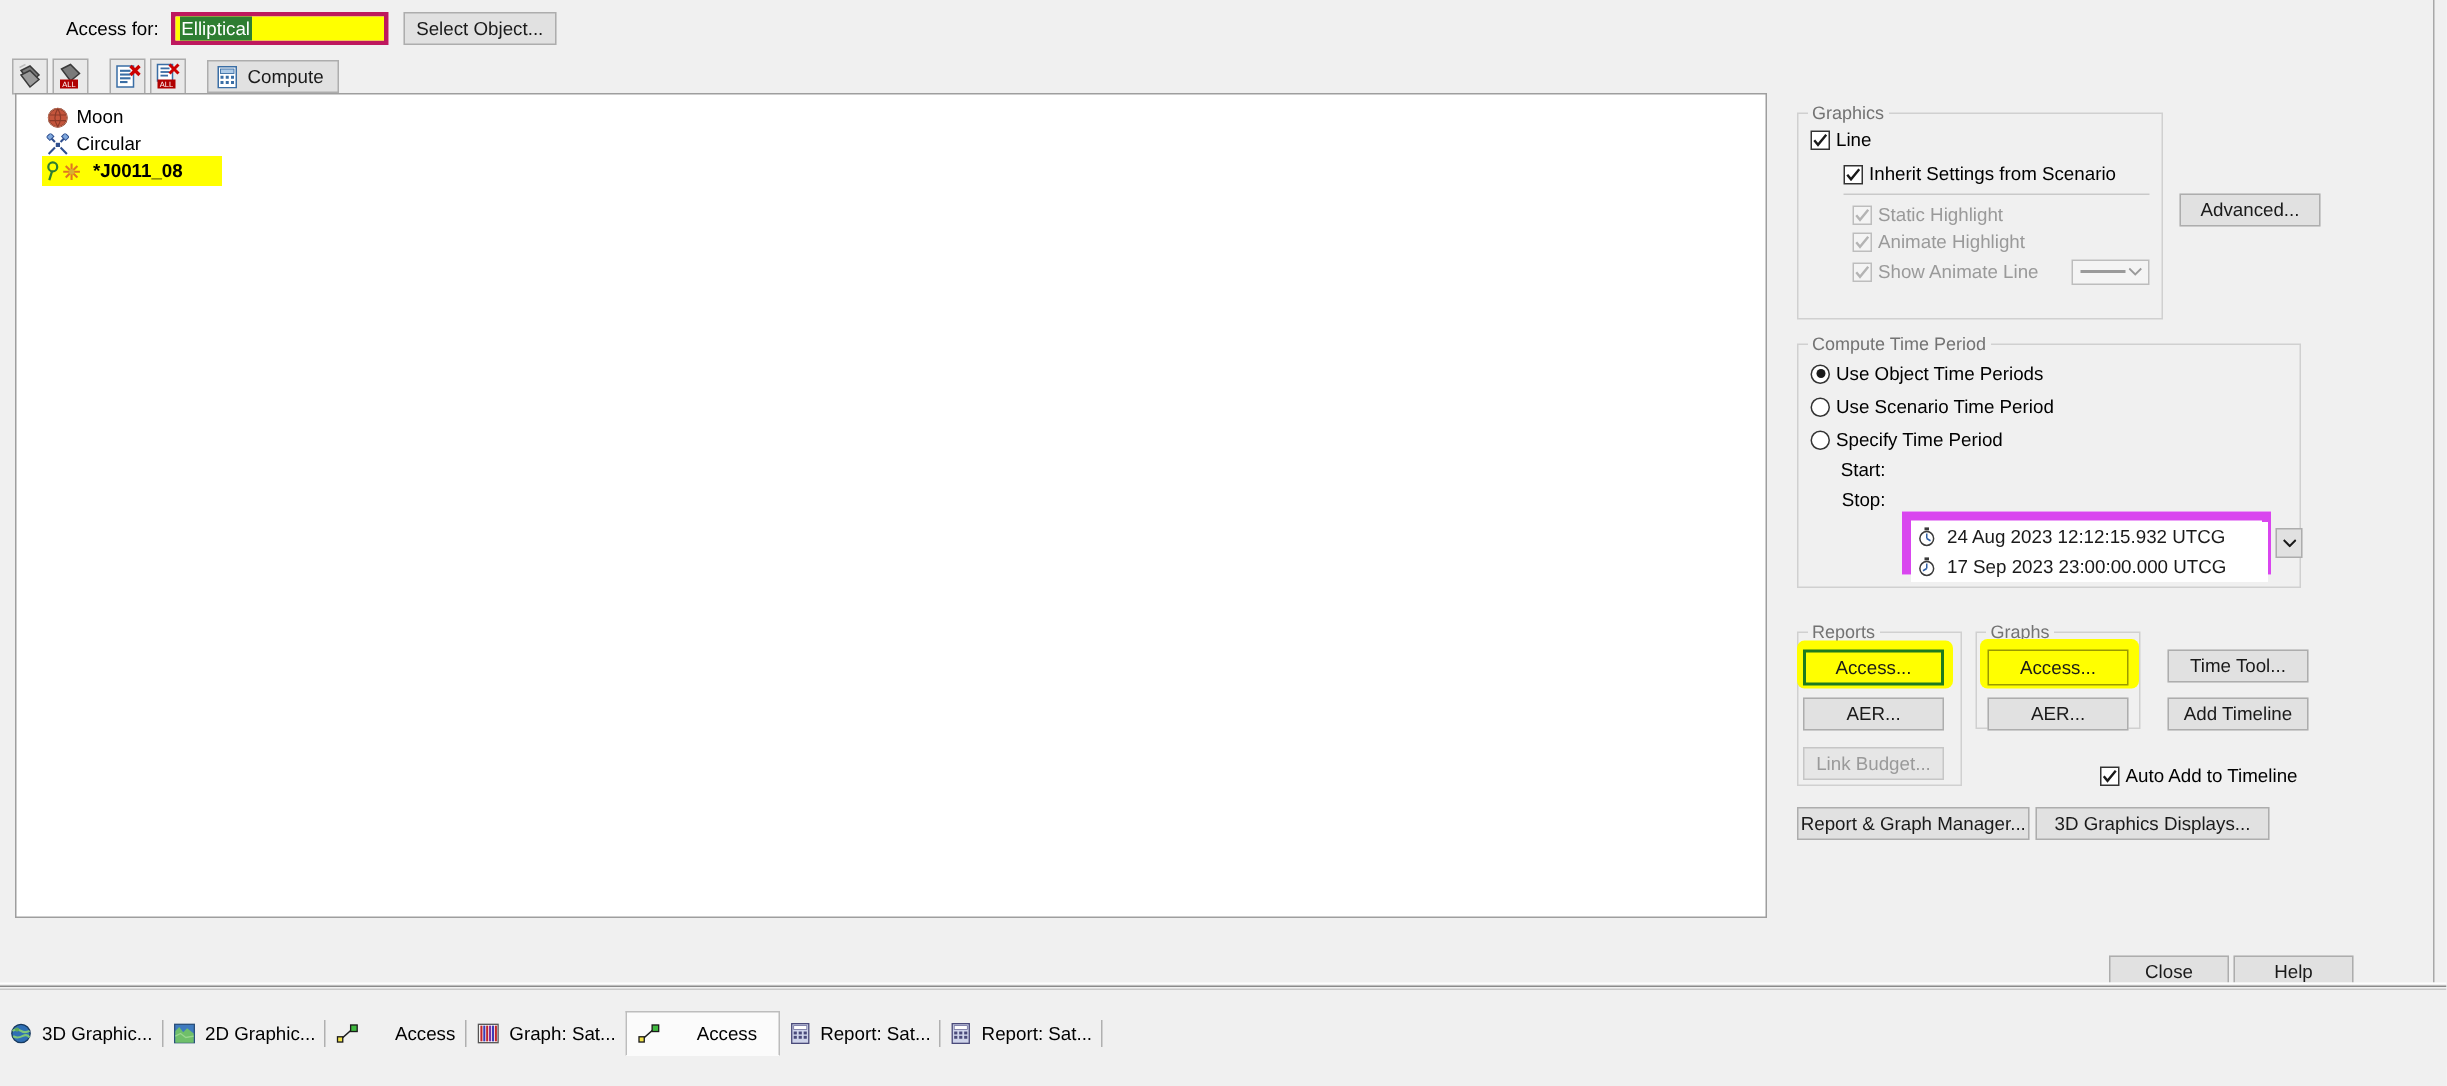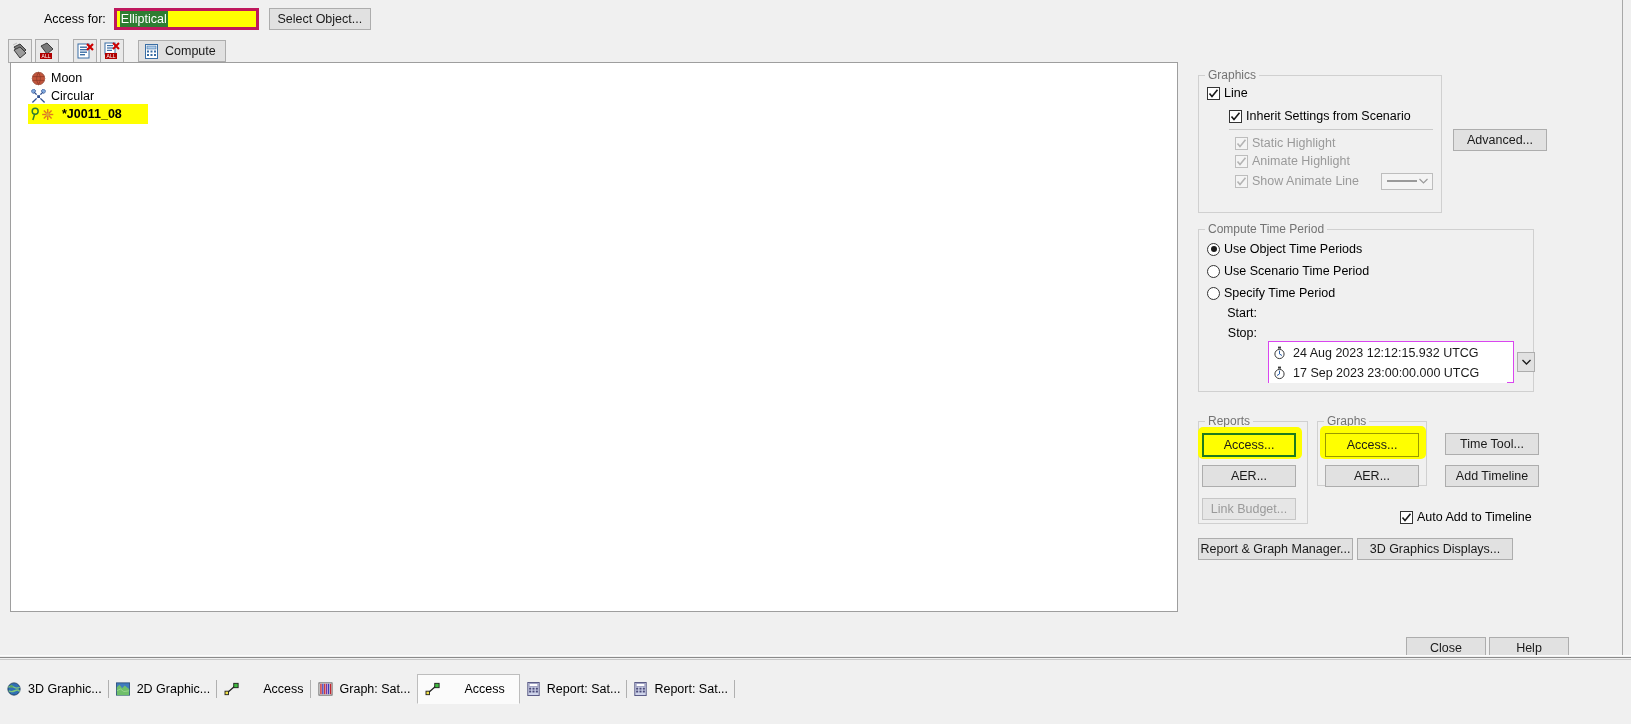--- a/index.html
+++ b/index.html
@@ -182,21 +182,21 @@
   .time-box {
     width: 238px; height: 20px;
     background: #ffffff;
     display: flex; align-items: center;
     padding-left: 4px; gap: 7px;
   }
   .time-box .txt { font-size: 12.5px; color: #1a1a1a; }
   .time-field-wrap {
     position: absolute; left: 1268px; top: 341px;
     width: 246px; height: 42px;
-    border: 1px solid #d946ef; background: #fff;
+    border: 6px solid #d946ef; background: #fff;
     padding-top: 1px;
   }
   .time-dd-btn {
     position: absolute; left: 1517px; top: 352px;
     width: 18px; height: 20px;
   }
 
   
   .grp-reports { left: 1198px; top: 414px; width: 110px; height: 110px; }
   .grp-graphs  { left: 1317px; top: 414px; width: 110px; height: 72px; }

